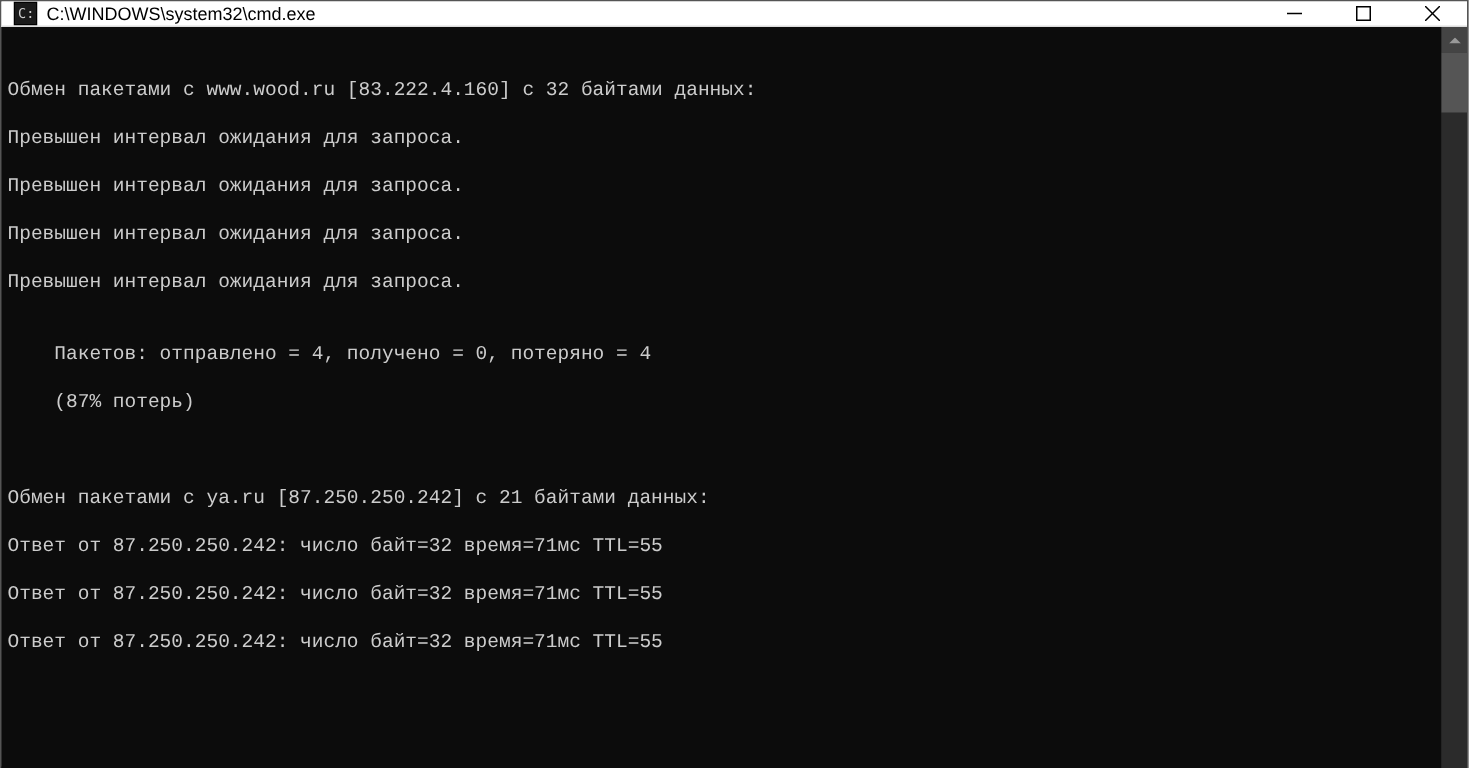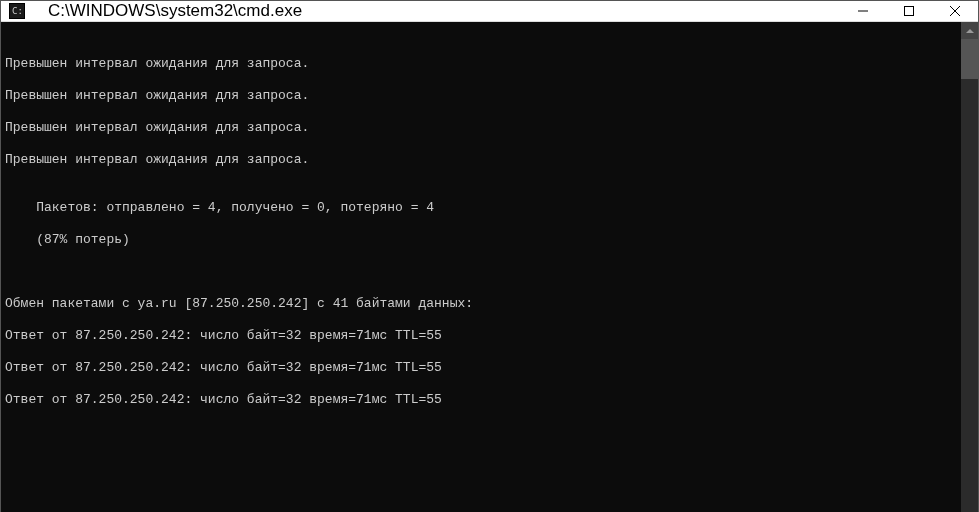--- a/index.html
+++ b/index.html
@@ -32,24 +32,23 @@
     .titlebar-icon {
       width: 16px;
       height: 16px;
       margin-left: 8px;
       margin-right: 6px;
       display: inline-flex;
       align-items: center;
       justify-content: center;
     }
     .titlebar-title {
-      font-size: 17px;
+      font-size: 12px;
       color: #000;
       flex: 1;
-      margin-left: 17px;
     }
     .titlebar-controls {
       display: flex;
       height: 100%;
     }
     .titlebar-btn {
       width: 46px;
       height: 100%;
       display: flex;
       align-items: center;
@@ -142,30 +141,31 @@
         <svg width="10" height="10" viewBox="0 0 10 10">
             <line x1="0" y1="0" x2="10" y2="10" stroke="#000" stroke-width="1"></line>
             <line x1="10" y1="0" x2="0" y2="10" stroke="#000" stroke-width="1"></line>
           </svg>
       </div>
     </div>
   </div>
   <div class="terminal-area">
     <div class="terminal">
 <span class="line"></span>
+<span class="line">Обмен пакетами с www.wood.ru [83.222.4.160] с 32 байтами данных:</span>
 <span class="line">Превышен интервал ожидания для запроса.</span>
 <span class="line">Превышен интервал ожидания для запроса.</span>
 <span class="line">Превышен интервал ожидания для запроса.</span>
 <span class="line">Превышен интервал ожидания для запроса.</span>
 <span class="line"></span>
 <span class="line">    Пакетов: отправлено = 4, получено = 0, потеряно = 4</span>
 <span class="line">    (87% потерь)</span>
 <span class="line"></span>
 <span class="line"></span>
-<span class="line">Обмен пакетами с ya.ru [87.250.250.242] с 41 байтами данных:</span>
+<span class="line">Обмен пакетами с ya.ru [87.250.250.242] с 21 байтами данных:</span>
 <span class="line">Ответ от 87.250.250.242: число байт=32 время=71мс TTL=55</span>
 <span class="line">Ответ от 87.250.250.242: число байт=32 время=71мс TTL=55</span>
 <span class="line">Ответ от 87.250.250.242: число байт=32 время=71мс TTL=55</span>
 
 <span class="line"></span>
 
 
 
 
 

